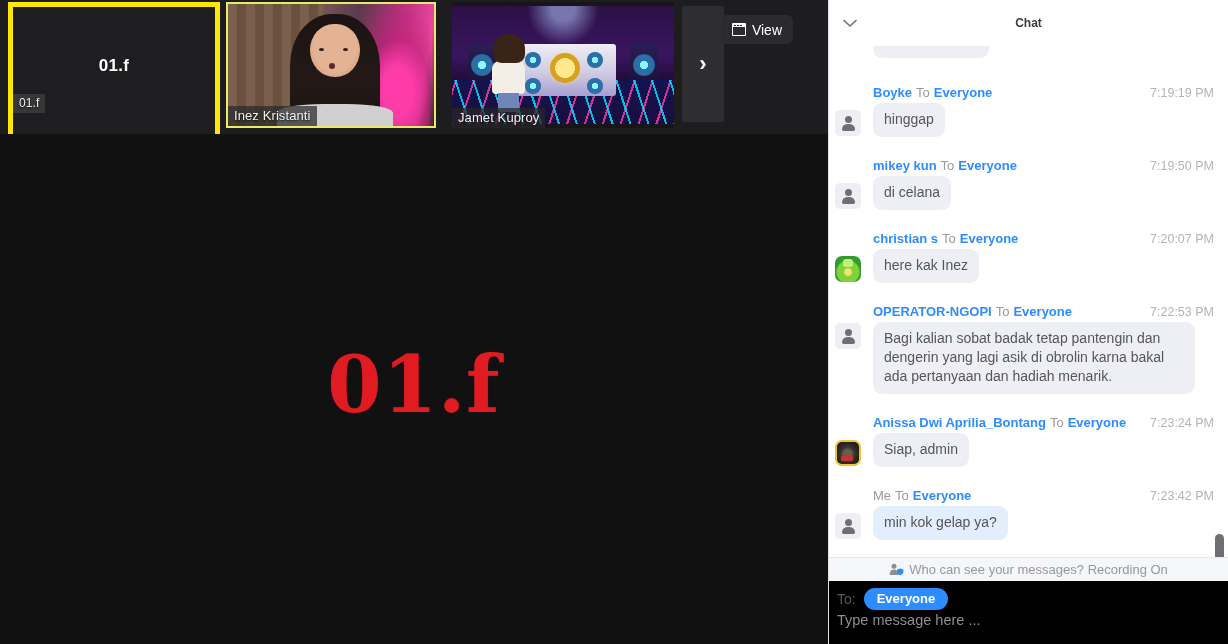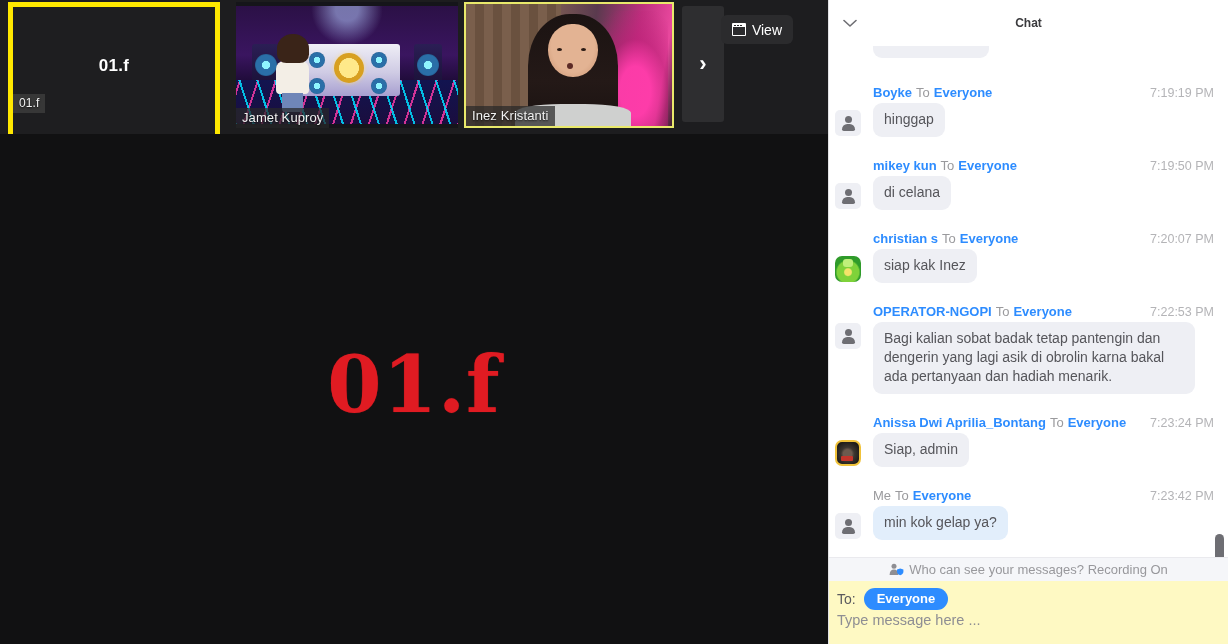--- a/index.html
+++ b/index.html
@@ -333,21 +333,21 @@
     background: #f5f6f9;
     border-top: 1px solid #eaeaee;
     display: flex; align-items: center; justify-content: center;
     gap: 5px;
     color: #98989c; font-size: 13px;
   }
   #privacy-icon { display:block; }
   #chat-compose {
     flex: none;
     padding: 7px 0 0 8px;
-    background: #fef9c3;
+    background: #000000;
     height: 63px;
   }
   #compose-to-row { display: flex; align-items: center; gap: 8px; }
   #to-label { color: #5a5a5e; font-size: 14px; }
   #to-chip {
     background: #2d8cff;
     color: #ffffff;
     font-size: 13px; font-weight: bold;
     padding: 3px 13px 4px 13px;
     border-radius: 11px;
@@ -367,20 +367,32 @@
 
   <div id="stage">
 
     <div id="thumb-strip">
 
       <div class="thumb" id="thumb-self">
         <div id="thumb-self-inner">
           <span id="thumb-self-center">01.f</span>
           <span class="thumb-name">01.f</span>
         </div>
+      </div>
+
+      <div class="thumb" id="thumb-inez">
+        <div class="wall"></div>
+        <div class="glow"></div>
+        <div class="face-hair"></div>
+        <div class="face"></div>
+        <div class="eye eye-l"></div>
+        <div class="eye eye-r"></div>
+        <div class="mouth"></div>
+        <div class="shirt"></div>
+        <span class="thumb-name">Inez Kristanti</span>
       </div>
 
       <div class="thumb" id="thumb-dj">
         <div class="bar bar-t"></div>
         <div class="tower tl"></div>
         <div class="tower tr"></div>
         <div class="floor"></div>
         <div class="booth"></div>
         <div class="spk s1"></div>
         <div class="spk s2"></div>
@@ -389,32 +401,20 @@
         <div class="avatar-person">
           <div class="ap-body"></div>
           <div class="ap-legs"></div>
           <div class="ap-head"></div>
           <div class="ap-hair"></div>
         </div>
         <div class="bar bar-b"></div>
         <span class="thumb-name">Jamet Kuproy</span>
       </div>
 
-      <div class="thumb" id="thumb-inez">
-        <div class="wall"></div>
-        <div class="glow"></div>
-        <div class="face-hair"></div>
-        <div class="face"></div>
-        <div class="eye eye-l"></div>
-        <div class="eye eye-r"></div>
-        <div class="mouth"></div>
-        <div class="shirt"></div>
-        <span class="thumb-name">Inez Kristanti</span>
-      </div>
-
       <div id="thumb-next">›</div>
     </div>
 
     <div id="view-btn">
       <span id="view-icon"></span>
       <span>View</span>
     </div>
 
     <div id="main-video">
       <span id="main-label">01.f</span>
@@ -463,21 +463,21 @@
       </div>
 
       <div class="msg">
         <div class="avatar img-green"></div>
         <div class="msg-head">
           <span class="sender">christian s</span>
           <span class="to-word">To</span>
           <span class="to-target">Everyone</span>
           <span class="time">7:20:07 PM</span>
         </div>
-        <div class="bubble">siap kak Inez</div>
+        <div class="bubble">here kak Inez</div>
       </div>
 
       <div class="msg">
         <div class="avatar generic" style="bottom:auto;top:26px;"></div>
         <div class="msg-head">
           <span class="sender">OPERATOR-NGOPI</span>
           <span class="to-word">To</span>
           <span class="to-target">Everyone</span>
           <span class="time">7:22:53 PM</span>
         </div>

